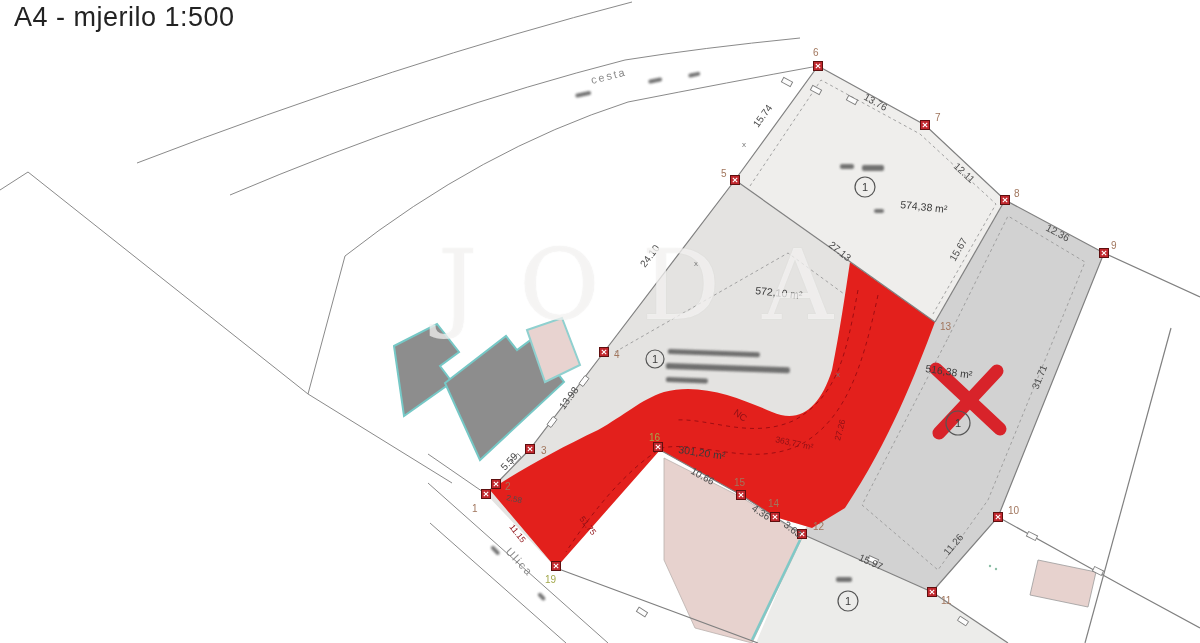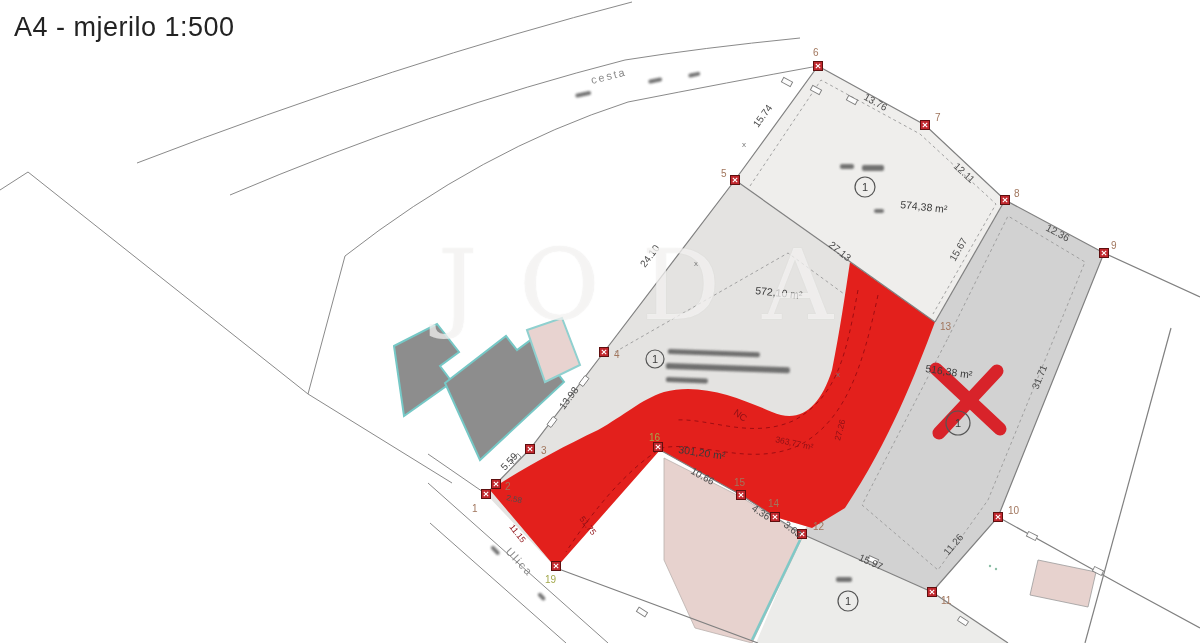--- a/index.html
+++ b/index.html
@@ -1,19 +1,19 @@
 <!DOCTYPE html>
 <html><head>
 <meta charset="utf-8">
 <style>
   html,body{margin:0;padding:0;background:#fff;}
   #stage{position:relative;width:1200px;height:643px;background:#ffffff;overflow:hidden;
          font-family:"Liberation Sans",sans-serif;}
   #plan{position:absolute;left:0;top:0;}
-  .title{position:absolute;left:14px;top:12px;font-size:27px;color:#222;letter-spacing:.5px;}
+  .title{position:absolute;left:14px;top:2px;font-size:27px;color:#222;letter-spacing:.5px;}
   .wm1{position:absolute;left:438px;top:228px;font-family:"DejaVu Serif",serif;
        font-size:98px;letter-spacing:42px;color:rgba(255,255,255,0.62);
        text-shadow:0 0 1px rgba(180,176,170,0.35);pointer-events:none;}
   .wm2{position:absolute;left:442px;top:372px;font-family:"DejaVu Serif",serif;
        font-size:31px;letter-spacing:15px;color:rgba(255,255,255,0.62);
        text-shadow:0 0 1px rgba(180,176,170,0.35);pointer-events:none;}
   
   .meas{font-family:"Liberation Sans",sans-serif;font-size:10px;fill:#4d4d4d;}
   .area{font-family:"Liberation Sans",sans-serif;font-size:10.5px;fill:#3a3a3a;}
   .mlabel{font-family:"Liberation Sans",sans-serif;font-size:10px;fill:#a1765d;}

